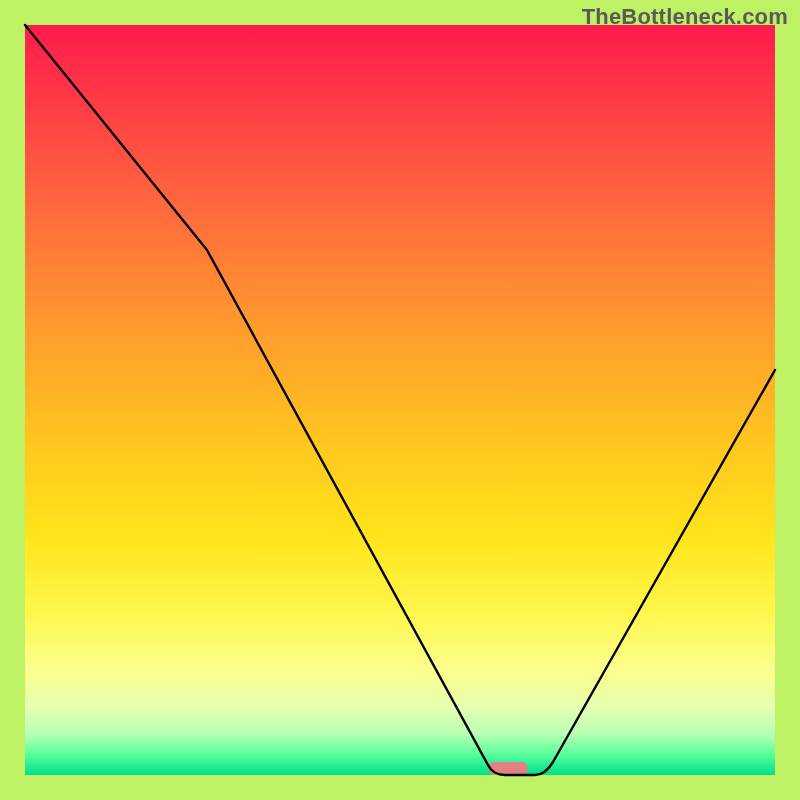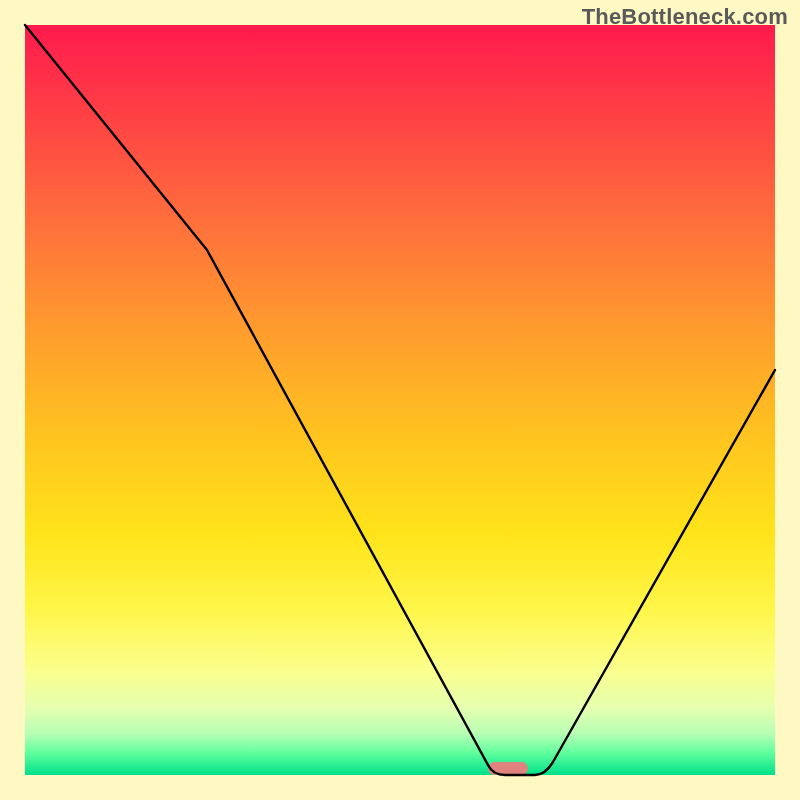--- a/index.html
+++ b/index.html
@@ -8,21 +8,21 @@
     width: 800px;
     height: 800px;
     background: #000;
     overflow: hidden;
     font-family: Arial, Helvetica, sans-serif;
   }
   .frame {
     position: relative;
     width: 800px;
     height: 800px;
-    background: #fef9c3;
+    background: #bef264;
   }
   .watermark {
     position: absolute;
     top: 4px;
     right: 12px;
     font-size: 22px;
     font-weight: 600;
     color: #5a5a5a;
     letter-spacing: 0.2px;
     z-index: 30;

